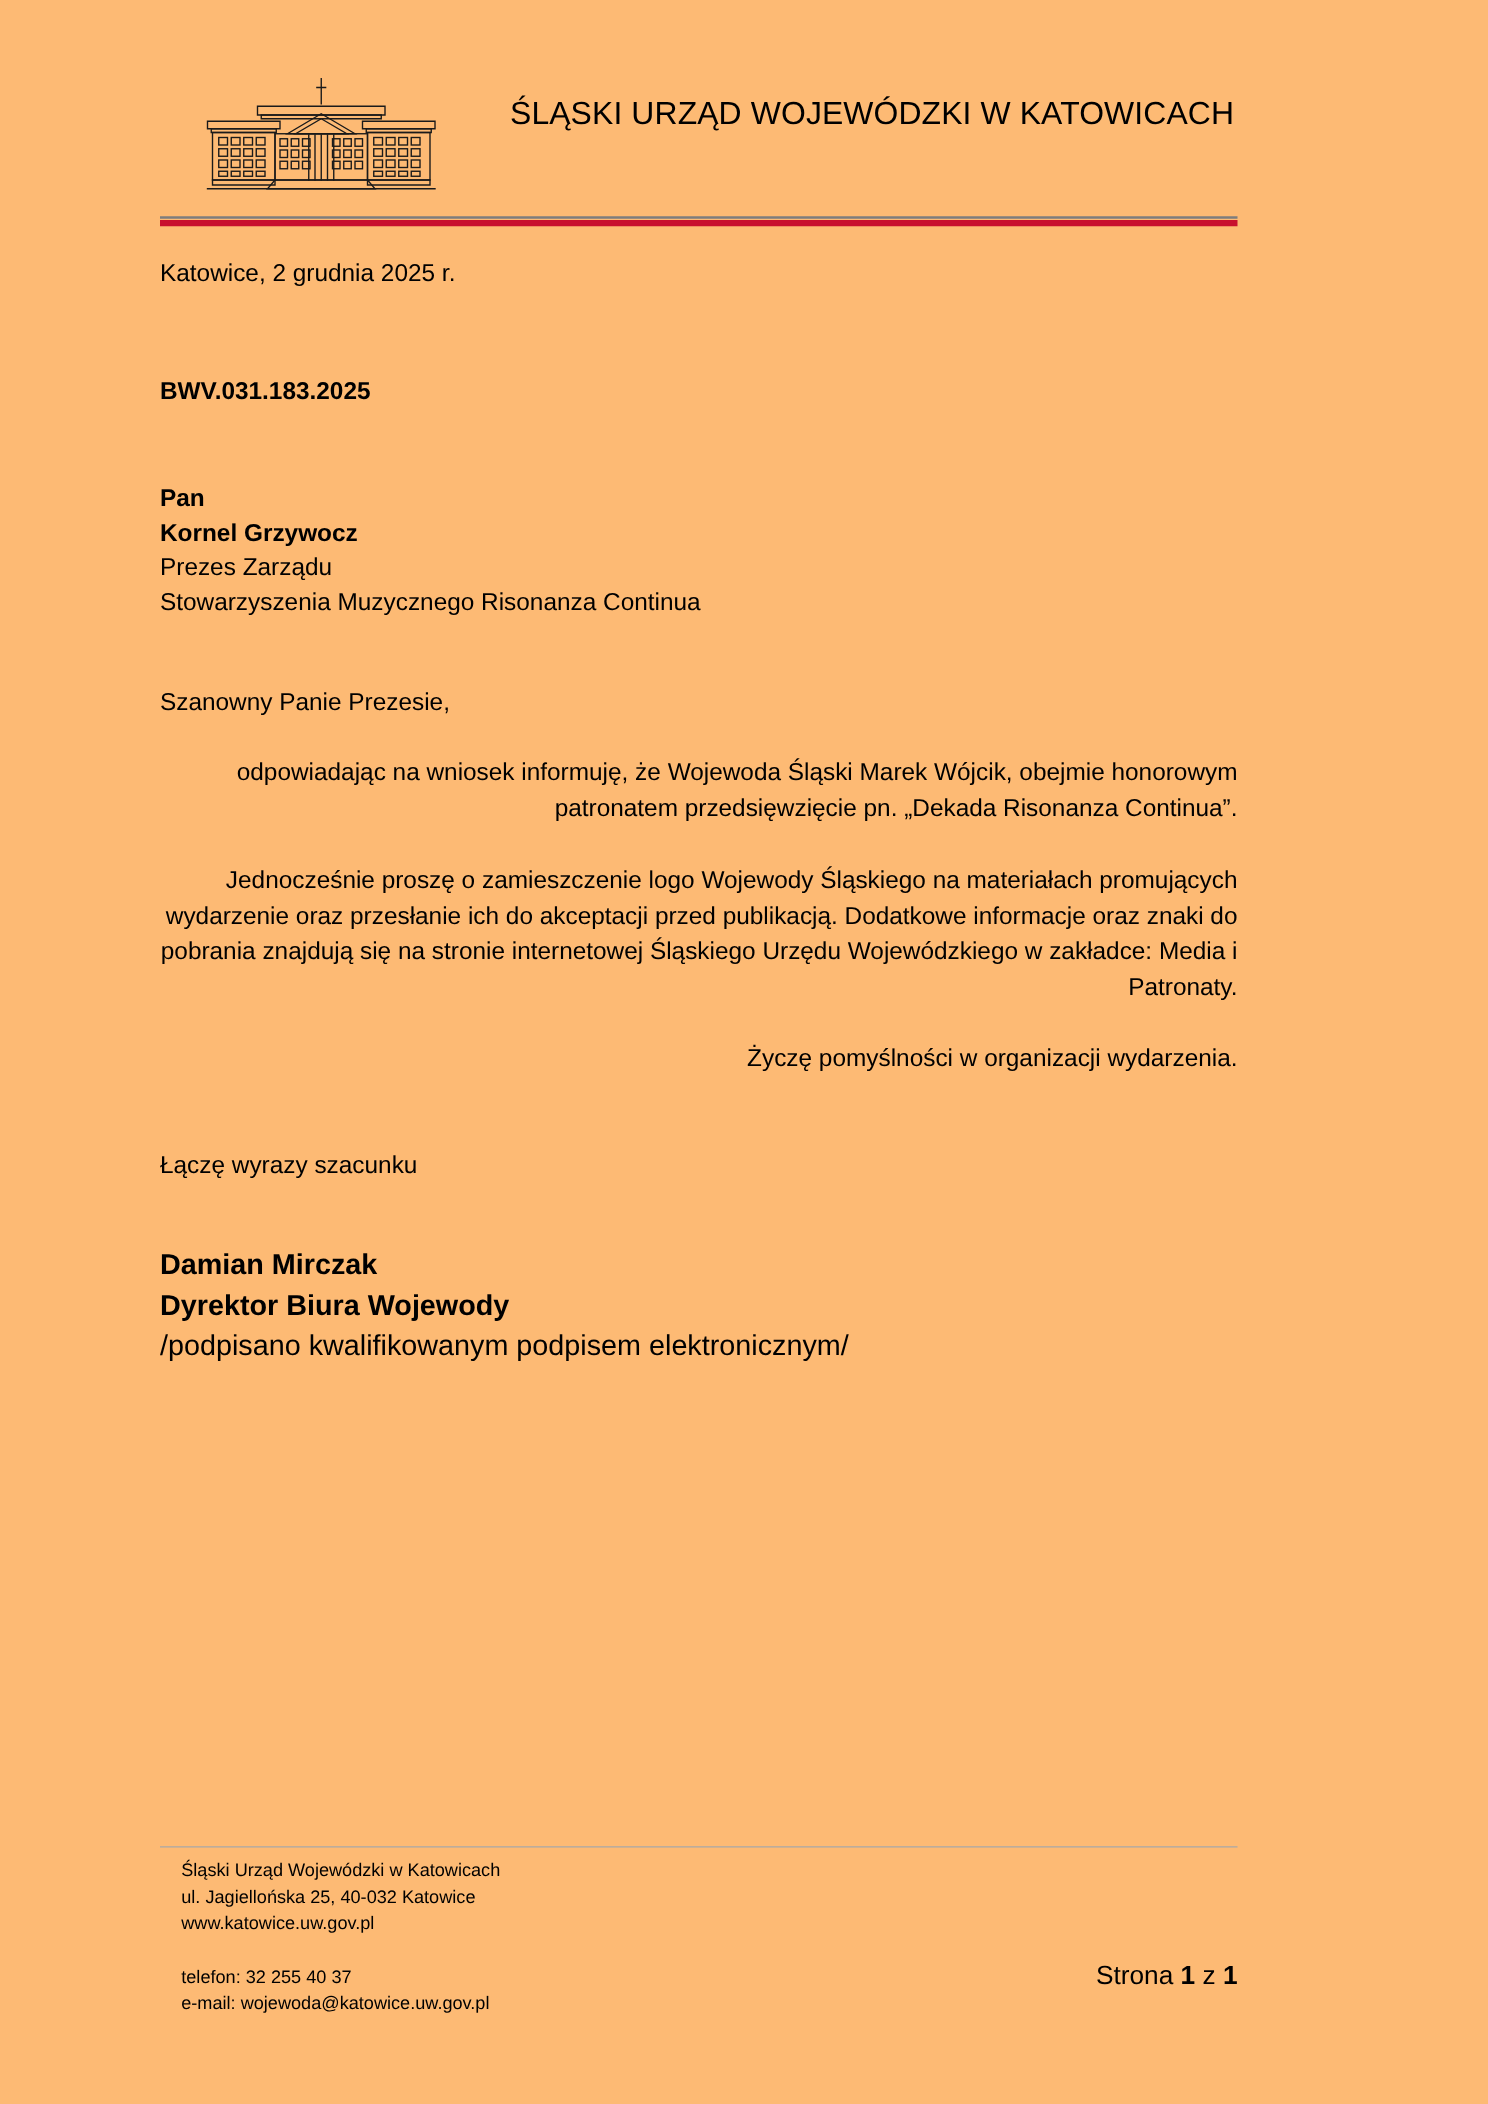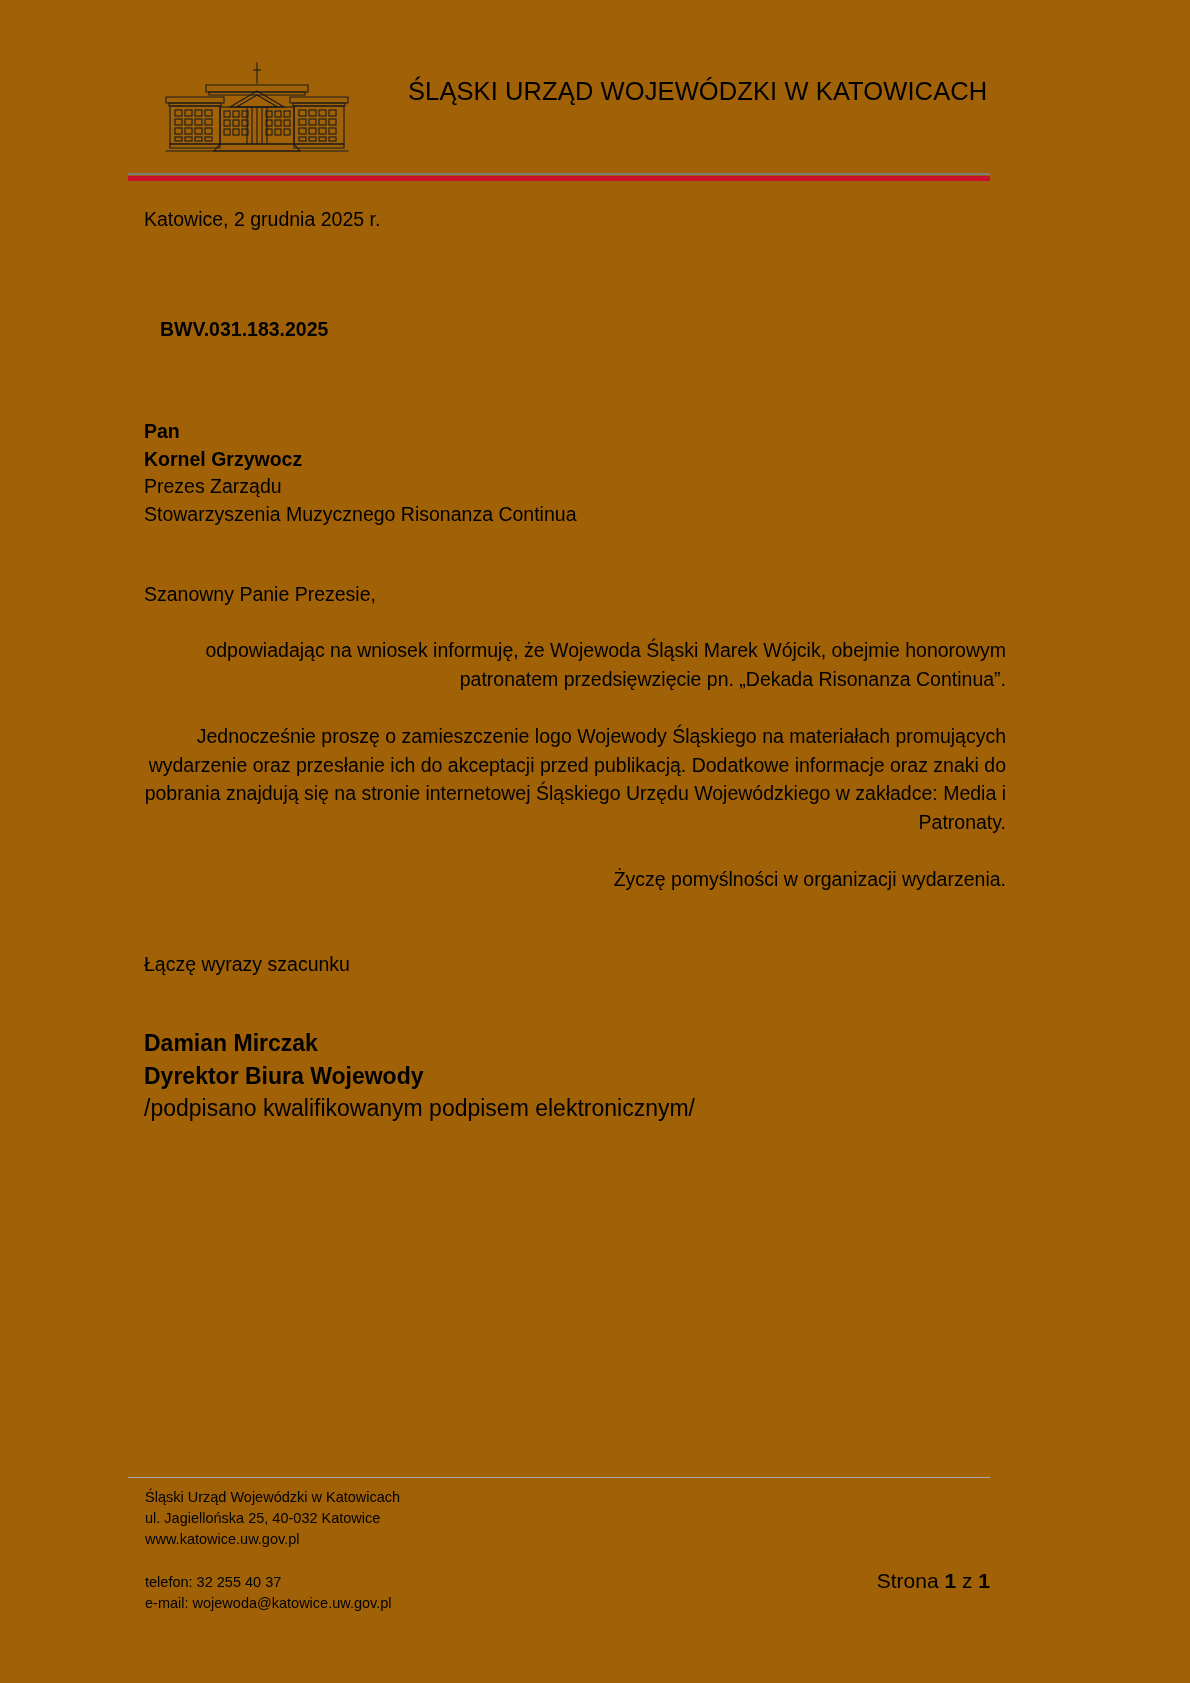--- a/index.html
+++ b/index.html
@@ -13,21 +13,21 @@
     font-family: "Liberation Sans", sans-serif;
     color: #000000;
     -webkit-font-smoothing: antialiased;
   }
 
   .page {
     position: relative;
     width: 1190px;
     height: 1683px;
     margin: 0 auto;
-    background: #a16207;
+    background: #fdba74;
     overflow: hidden;
   }
 
   
   .letterhead {
     position: absolute;
     left: 128px;
     top: 55px;
     width: 862px;
     display: flex;
@@ -72,36 +72,36 @@
     left: 128px;
     top: 176px;
     width: 862px;
     height: 5px;
     background: #c8102e;
   }
 
   
   .content {
     position: absolute;
-    left: 144px;
+    left: 128px;
     top: 206px;
     width: 862px;
     font-size: 19.5px;
     line-height: 1.36;
   }
 
   .date-line {
     font-size: 19.5px;
     margin: 0;
   }
 
   .ref-no {
     font-size: 19.5px;
     font-weight: bold;
-    margin: 16px;
+    margin: 0;
     padding-top: 67px;
   }
 
   .addressee {
     padding-top: 60px;
   }
   .addressee .ln {
     font-size: 19.5px;
     line-height: 1.42;
     margin: 0;

